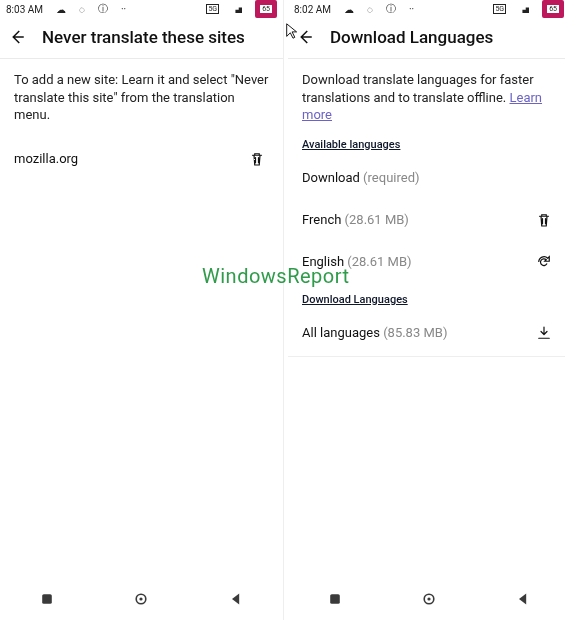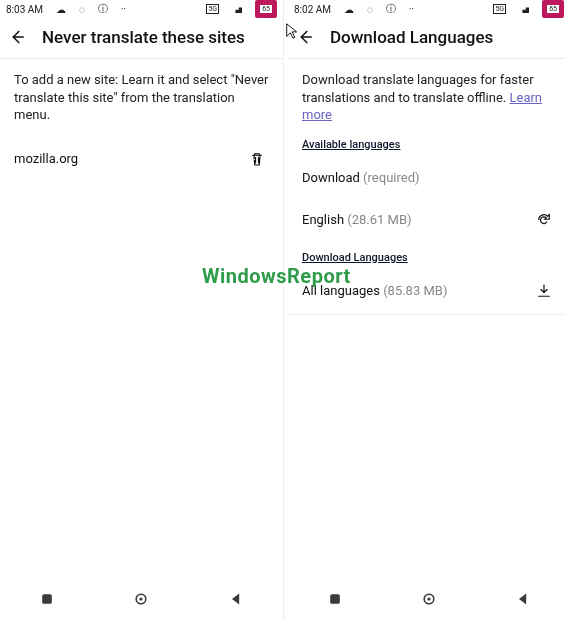--- a/index.html
+++ b/index.html
@@ -17,21 +17,21 @@
   .link { color:#6b63c7; text-decoration:underline; }
   .section-label { color:#0f172a; font-size:11px; font-weight:500; margin:10px 0 6px 0;text-decoration:underline; }
   .row { display:flex; align-items:center; justify-content:space-between; height:42px; font-size:13px; color:#111;gap:41px; }
   .row .meta { color:#888; }
   .row .label span.meta { font-weight:400; }
   .divider { border:none; border-top:1px solid #eee; margin:2px -14px; }
   .iconbtn { width:24px; height:24px; display:flex; align-items:center; justify-content:center; }
   .iconbtn svg { width:18px; height:18px; stroke:#111; fill:none; stroke-width:1.6; }
   .navbar { position:absolute; bottom:4px; left:0; right:0; height:30px; display:flex; align-items:center; justify-content:space-around; }
   .navbar svg { width:16px; height:16px; fill:#3a3a3a; }
-  .watermark { position:absolute; left:202px; top:264px; font-size:20px; font-weight:700; color:#2e9c4a; letter-spacing:0.5px; pointer-events:none; z-index:5; white-space:nowrap; }
+  .watermark { position:absolute; left:202px; top:264px; font-size:20px; font-weight:400; color:#2e9c4a; letter-spacing:0.5px; pointer-events:none; z-index:5; white-space:nowrap; }
   .cursor { position:absolute; left:284px; top:22px; z-index:6; pointer-events:none; }
   .cursor svg { width:18px; height:18px; }
   .battery { display:inline-flex; align-items:center; border:5px solid #be185d; border-radius:2px; padding:0 2px; font-size:7px; line-height:8px; height:8px; vertical-align:middle; }
   .sig { display:inline-block; width:10px; height:8px; background: linear-gradient(to top,#222 0 100%); clip-path: polygon(0 100%,33% 100%,33% 60%,66% 60%,66% 30%,100% 30%,100% 100%); }
 </style>
 </head>
 <body>
 
 <div class="canvas">
 
@@ -125,20 +125,28 @@
         <span>Download translate languages for faster translations and to translate offline. </span><a href="#" class="link">Learn more</a>
       </div>
 
       <div class="section-label">Available languages</div>
 
       <div class="row">
         <span class="label"><span>Download</span> <span class="meta">(required)</span></span>
         <span></span>
       </div>
 
+      <div class="row">
+        <span class="label"><span>French</span> <span class="meta">(28.61 MB)</span></span>
+        <span class="iconbtn">
+          <svg viewBox="0 0 24 24">
+              <path d="M6 7h12M9 7V5h6v2M8 7l1 13h6l1-13M10 10v7M14 10v7" stroke-linecap="round"></path>
+            </svg>
+        </span>
+      </div>
 
       <div class="row">
         <span class="label"><span>English</span> <span class="meta">(28.61 MB)</span></span>
         <span class="iconbtn">
           <svg viewBox="0 0 24 24">
               <path d="M5 12a7 7 0 0 1 12-5l2-2v6h-6l2-2a4.5 4.5 0 1 0 1 5"></path>
             </svg>
         </span>
       </div>
 

